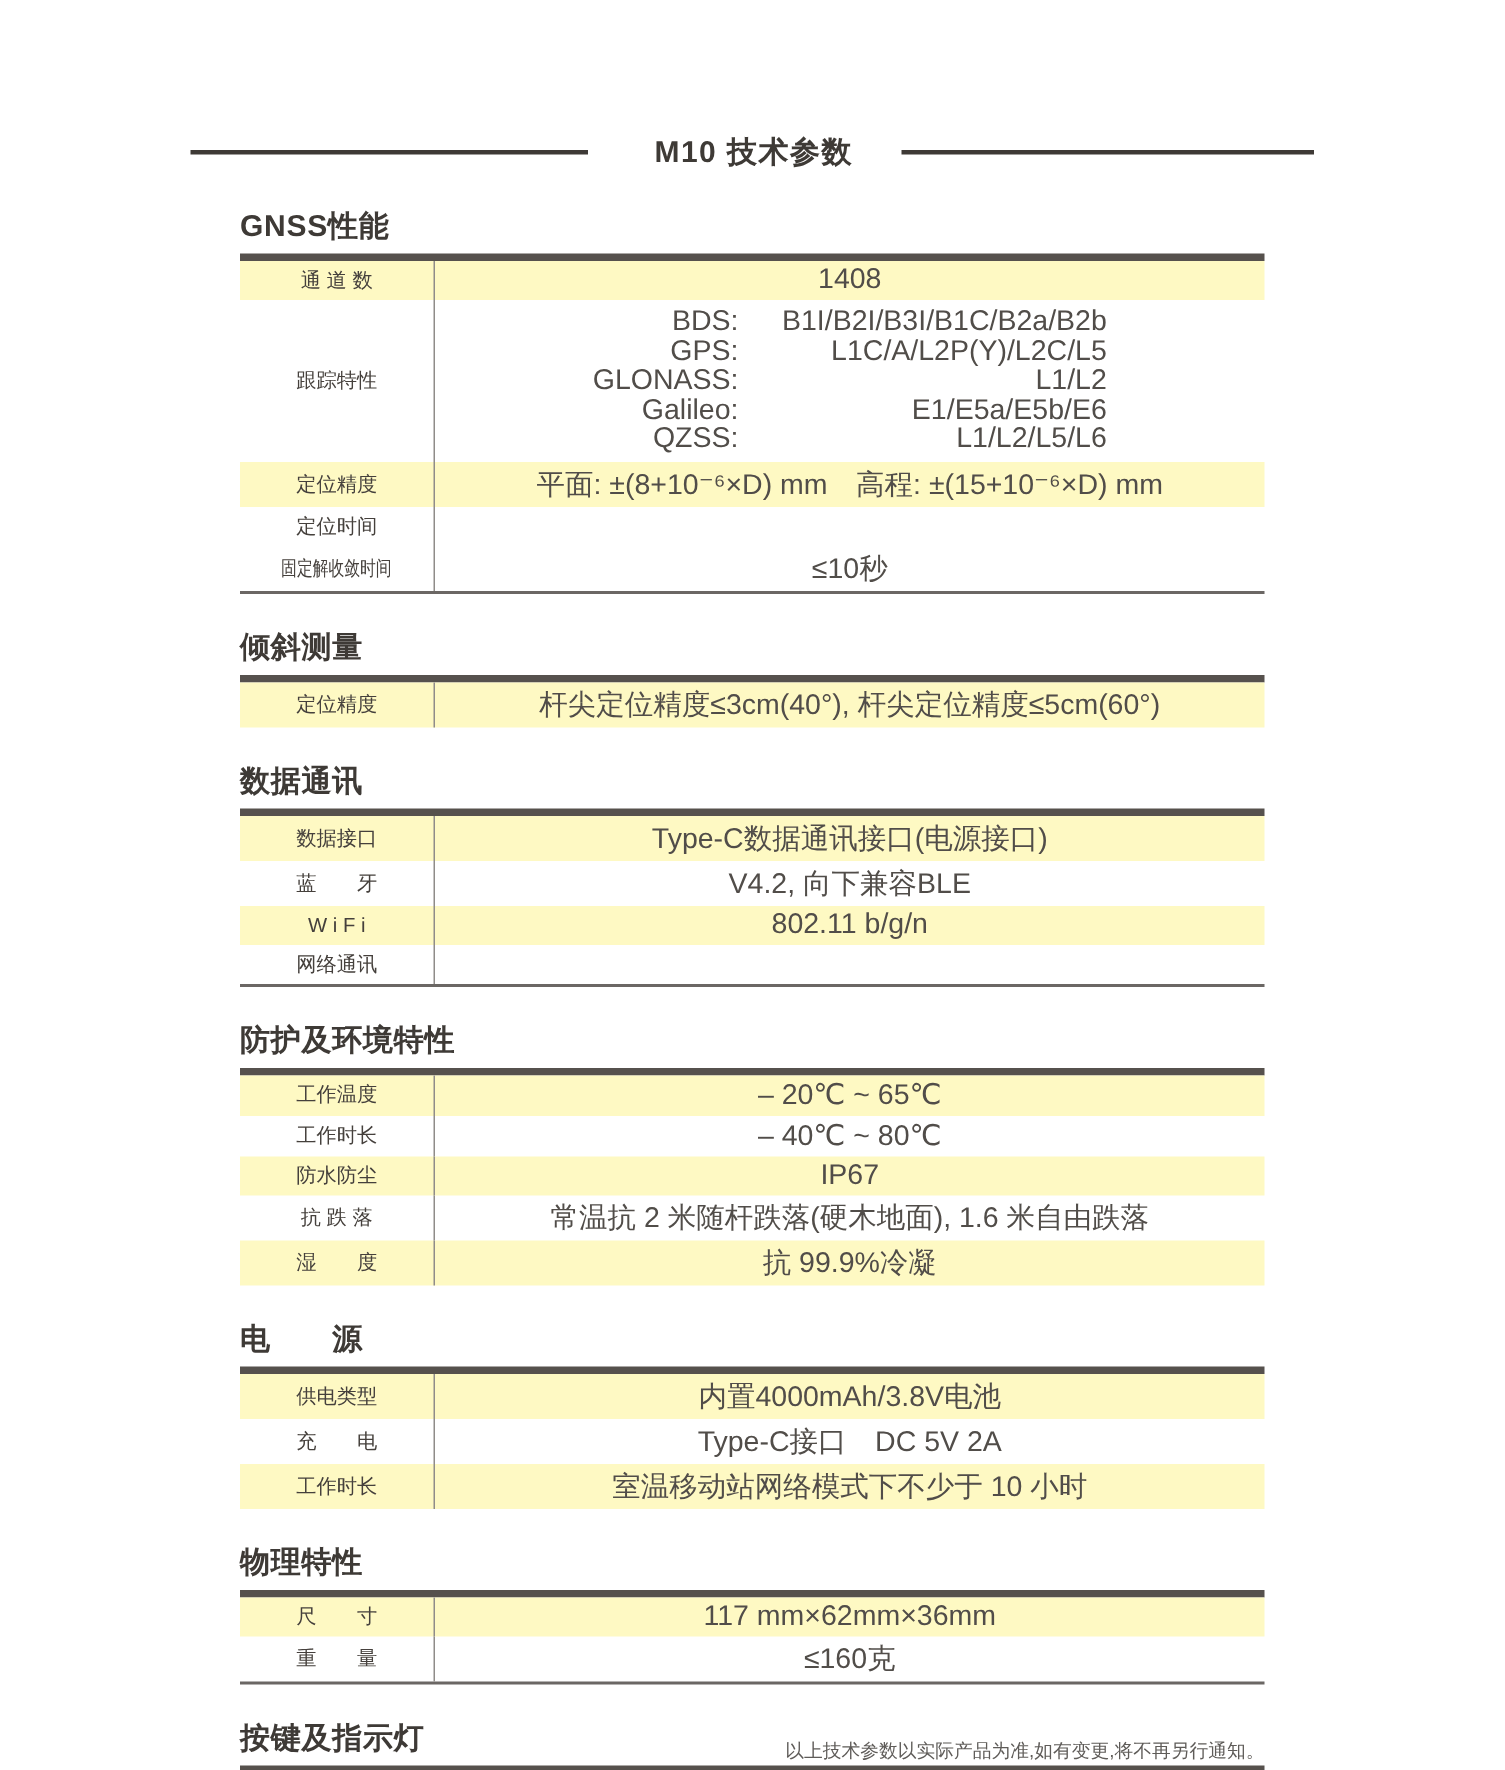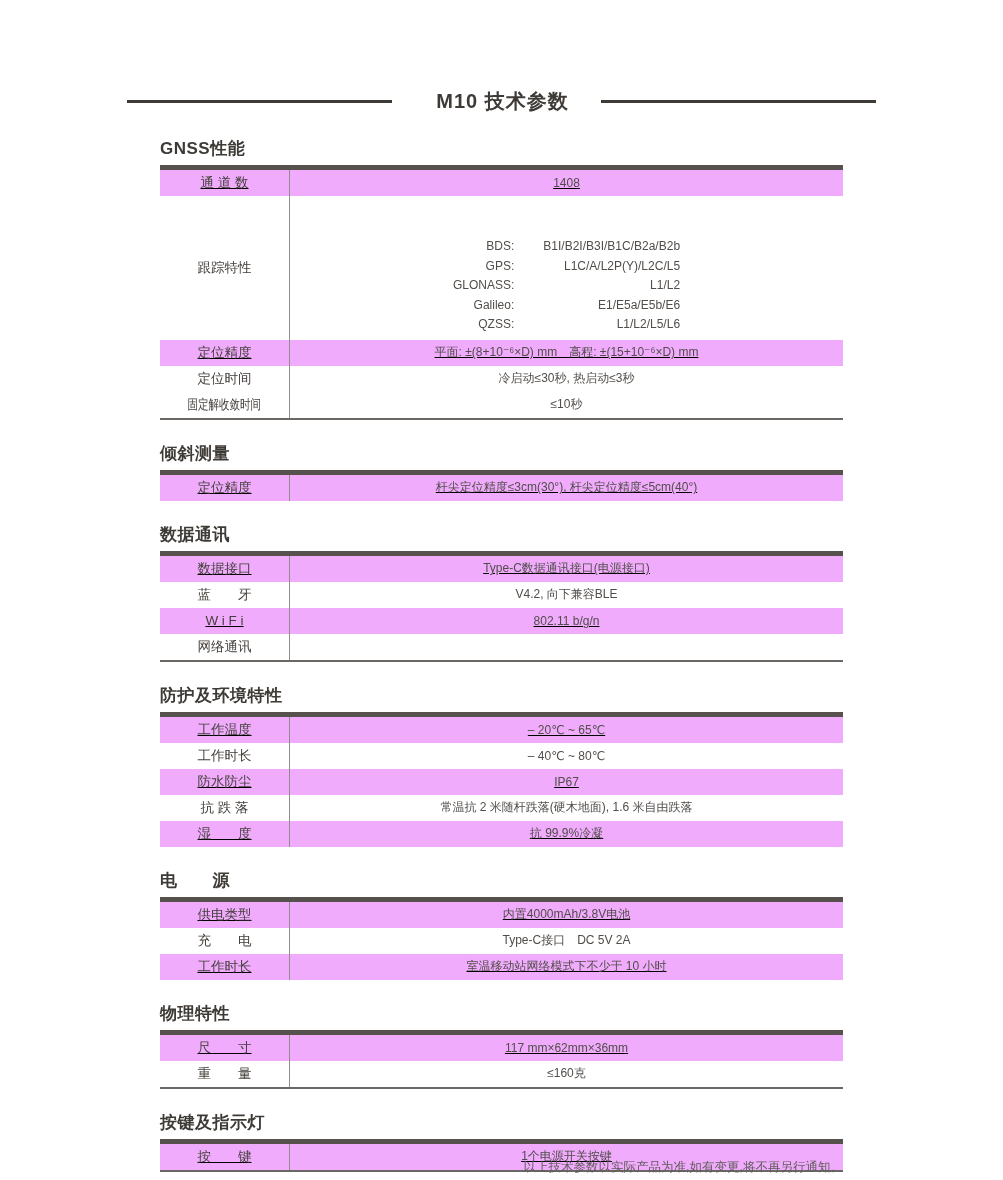--- a/index.html
+++ b/index.html
@@ -20,42 +20,42 @@
   .title-line.right{width:275px;margin-left:32px;}
   .title{
     margin:0;font-size:20px;font-weight:bold;color:#3e3a36;letter-spacing:1px;
     white-space:nowrap;
   }
 
   
   main{display:block;margin-left:160px;width:683px;}
   .section{margin-top:22px;}
   .section-heading{
-    margin:0 0 5px 0;font-size:17px;font-weight:bold;color:#3e3a36;
+    margin:0 0 5px 0;font-size:20px;font-weight:bold;color:#3e3a36;
     letter-spacing:.5px;white-space:pre;
   }
   .table{border-top:5px solid #56514d;}
   .table.bordered{border-bottom:2px solid #6b6764;}
   .row{display:grid;grid-template-columns:130px 1fr;min-height:26px;}
-  .row.highlight{background:#f0abfc;text-decoration:underline;}
+  .row.highlight{background:#fef9c3;}
   .cell{display:flex;align-items:center;justify-content:center;}
   .cell.label{
     border-right:1px solid #8f8c89;
     font-size:13.5px;color:#45403c;text-align:center;white-space:pre;
   }
   .cell.value{
-    font-size:12px;color:#514d49;text-align:center;white-space:pre-wrap;
+    font-size:19px;color:#514d49;text-align:center;white-space:pre-wrap;
     flex-direction:column;padding:2px 8px;
   }
   .condensed{display:inline-block;transform:scaleX(.78);transform-origin:center;white-space:pre;}
 
   
   .pairs{
     display:grid;grid-template-columns:auto auto;column-gap:29px;
-    line-height:19.6px;padding:3px 0;margin-top:36px;
+    line-height:19.6px;padding:3px 0;
   }
   .pname{text-align:right;}
   .pband{text-align:right;}
 
   .vline{line-height:22px;}
 
   
   .footer{
     position:absolute;top:1159px;right:160px;
     font-size:12.5px;color:#5f5c59;white-space:nowrap;text-align:center;
@@ -83,34 +83,33 @@
           <div class="row">
             <div class="cell label"><span>跟踪特性</span></div>
             <div class="cell value"><div class="pairs"><span class="pname">BDS:</span><span class="pband">B1I/B2I/B3I/B1C/B2a/B2b</span><span class="pname">GPS:</span><span class="pband">L1C/A/L2P(Y)/L2C/L5</span><span class="pname">GLONASS:</span><span class="pband">L1/L2</span><span class="pname">Galileo:</span><span class="pband">E1/E5a/E5b/E6</span><span class="pname">QZSS:</span><span class="pband">L1/L2/L5/L6</span></div></div>
           </div>
           <div class="row highlight">
             <div class="cell label"><span>定位精度</span></div>
             <div class="cell value"><span>平面: ±(8+10⁻⁶×D) mm　高程: ±(15+10⁻⁶×D) mm</span></div>
           </div>
           <div class="row">
             <div class="cell label"><span>定位时间</span></div>
-            <div class="cell value"><span>冷启动≤30秒, 热启动≤3秒</span></div>
           </div>
           <div class="row">
             <div class="cell label"><span class="condensed">固定解收敛时间</span></div>
             <div class="cell value"><span>≤10秒</span></div>
           </div>
         </div>
       </section>
       <section class="section">
         <h2 class="section-heading">倾斜测量</h2>
         <div class="table">
           <div class="row highlight">
             <div class="cell label"><span>定位精度</span></div>
-            <div class="cell value"><span>杆尖定位精度≤3cm(30°), 杆尖定位精度≤5cm(40°)</span></div>
+            <div class="cell value"><span>杆尖定位精度≤3cm(40°), 杆尖定位精度≤5cm(60°)</span></div>
           </div>
         </div>
       </section>
       <section class="section">
         <h2 class="section-heading">数据通讯</h2>
         <div class="table bordered">
           <div class="row highlight">
             <div class="cell label"><span>数据接口</span></div>
             <div class="cell value"><span>Type-C数据通讯接口(电源接口)</span></div>
           </div>

